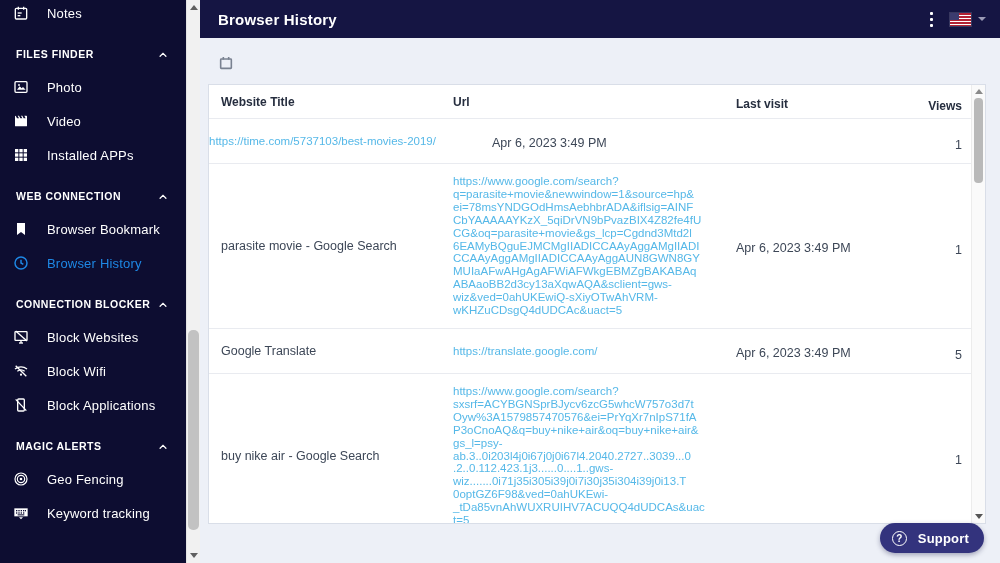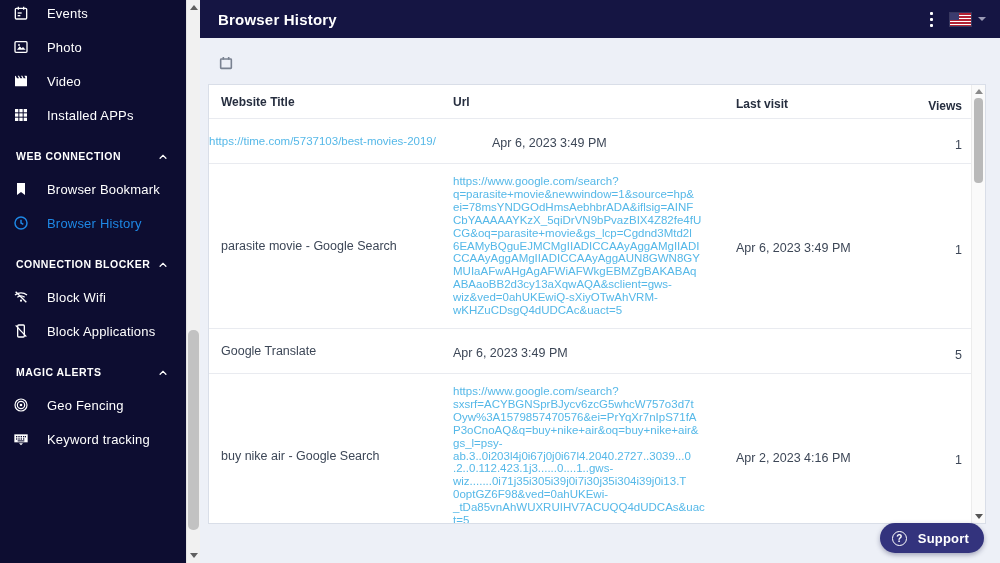--- a/index.html
+++ b/index.html
@@ -78,21 +78,27 @@
         <div class="s-item">
     <span class="icon-box">
             <svg viewBox="0 0 24 24" fill="none" stroke="#ffffff" stroke-width="2">
               <rect x="3.5" y="5" width="17" height="16" rx="1.5"></rect>
               <line x1="8" y1="2.5" x2="8" y2="7"></line>
               <line x1="16" y1="2.5" x2="16" y2="7"></line>
               <line x1="7" y1="12" x2="13" y2="12"></line>
               <line x1="7" y1="16" x2="11" y2="16"></line>
             </svg>
           </span>
-    <span class="s-label">Events</span>
+    <span class="s-label">Notes</span>
+  </div>
+        <div class="s-section">
+    <span class="s-sec-label">FILES FINDER</span>
+    <svg viewBox="0 0 24 24" fill="none" stroke="#ffffff" stroke-width="3" stroke-linecap="round">
+            <polyline points="5 15 12 8 19 15"></polyline>
+          </svg>
   </div>
         <div class="s-item">
     <span class="icon-box">
             <svg viewBox="0 0 24 24" fill="none" stroke="#ffffff" stroke-width="2">
               <rect x="3" y="4" width="18" height="16" rx="1.5"></rect>
               <path d="M6 16l4-5 3 3 2-2 4 4" fill="#ffffff" stroke="none"></path>
               <circle cx="9" cy="9" r="1.4" fill="#ffffff" stroke="none"></circle>
             </svg>
           </span>
     <span class="s-label">Photo</span>
@@ -142,20 +148,31 @@
               <polyline points="12 7 12 12 15.5 14"></polyline>
             </svg>
           </span>
     <span class="s-label">Browser History</span>
   </div>
         <div class="s-section">
     <span class="s-sec-label">CONNECTION BLOCKER</span>
     <svg viewBox="0 0 24 24" fill="none" stroke="#ffffff" stroke-width="3" stroke-linecap="round">
             <polyline points="5 15 12 8 19 15"></polyline>
           </svg>
+  </div>
+        <div class="s-item">
+    <span class="icon-box">
+            <svg viewBox="0 0 24 24" fill="none" stroke="#ffffff" stroke-width="2">
+              <rect x="3" y="4" width="18" height="13" rx="1"></rect>
+              <line x1="9" y1="21" x2="15" y2="21"></line>
+              <line x1="12" y1="17" x2="12" y2="21"></line>
+              <line x1="4" y1="3" x2="21" y2="18"></line>
+            </svg>
+          </span>
+    <span class="s-label">Block Websites</span>
   </div>
         <div class="s-item">
     <span class="icon-box">
             <svg viewBox="0 0 24 24" fill="none" stroke="#ffffff" stroke-width="2">
               <path d="M3 9a14 14 0 0 1 18 0"></path>
               <path d="M6.5 12.5a9 9 0 0 1 11 0"></path>
               <circle cx="12" cy="17.5" r="1.6" fill="#ffffff" stroke="none"></circle>
               <line x1="4" y1="4" x2="20" y2="20"></line>
             </svg>
           </span>
@@ -268,37 +285,37 @@
 CCAAyAggAMgIIADICCAAyAggAUN8GWN8GY
 MUIaAFwAHgAgAFWiAFWkgEBMZgBAKABAq
 ABAaoBB2d3cy13aXqwAQA&amp;sclient=gws-
 wiz&amp;ved=0ahUKEwiQ-sXiyOTwAhVRM-
 wKHZuCDsgQ4dUDCAc&amp;uact=5</span>
     <span class="td c3 c-visit">Apr 6, 2023 3:49 PM</span>
     <span class="td c4 c-views">1</span>
   </div>
               <div class="t-row">
     <span class="td c1 c-title">Google Translate</span>
+    <span class="c2 c-url">https://translate.google.com/</span>
     <span class="td c3 c-visit">Apr 6, 2023 3:49 PM</span>
     <span class="td c4 c-views">5</span>
   </div>
               <div class="t-row">
     <span class="td c1 c-title">buy nike air - Google Search</span>
     <span class="c2 c-url">https://www.google.com/search?
 sxsrf=ACYBGNSprBJycv6zcG5whcW757o3d7t
 Oyw%3A1579857470576&amp;ei=PrYqXr7nIpS71fA
 P3oCnoAQ&amp;q=buy+nike+air&amp;oq=buy+nike+air&amp;
 gs_l=psy-
 ab.3..0i203l4j0i67j0j0i67l4.2040.2727..3039...0
 .2..0.112.423.1j3......0....1..gws-
 wiz.......0i71j35i305i39j0i7i30j35i304i39j0i13.T
 0optGZ6F98&amp;ved=0ahUKEwi-
 _tDa85vnAhWUXRUIHV7ACUQQ4dUDCAs&amp;uac
 t=5</span>
-    <span class="td c3 c-visit">Apr 2, 2023 4:16 PM</span>
     <span class="td c4 c-views">1</span>
   </div>
             </div>
         </div>
 
         <div class="t-scrollbar">
           <span class="arr-up"></span>
           <span class="thumb"></span>
           <span class="arr-down"></span>
         </div>

